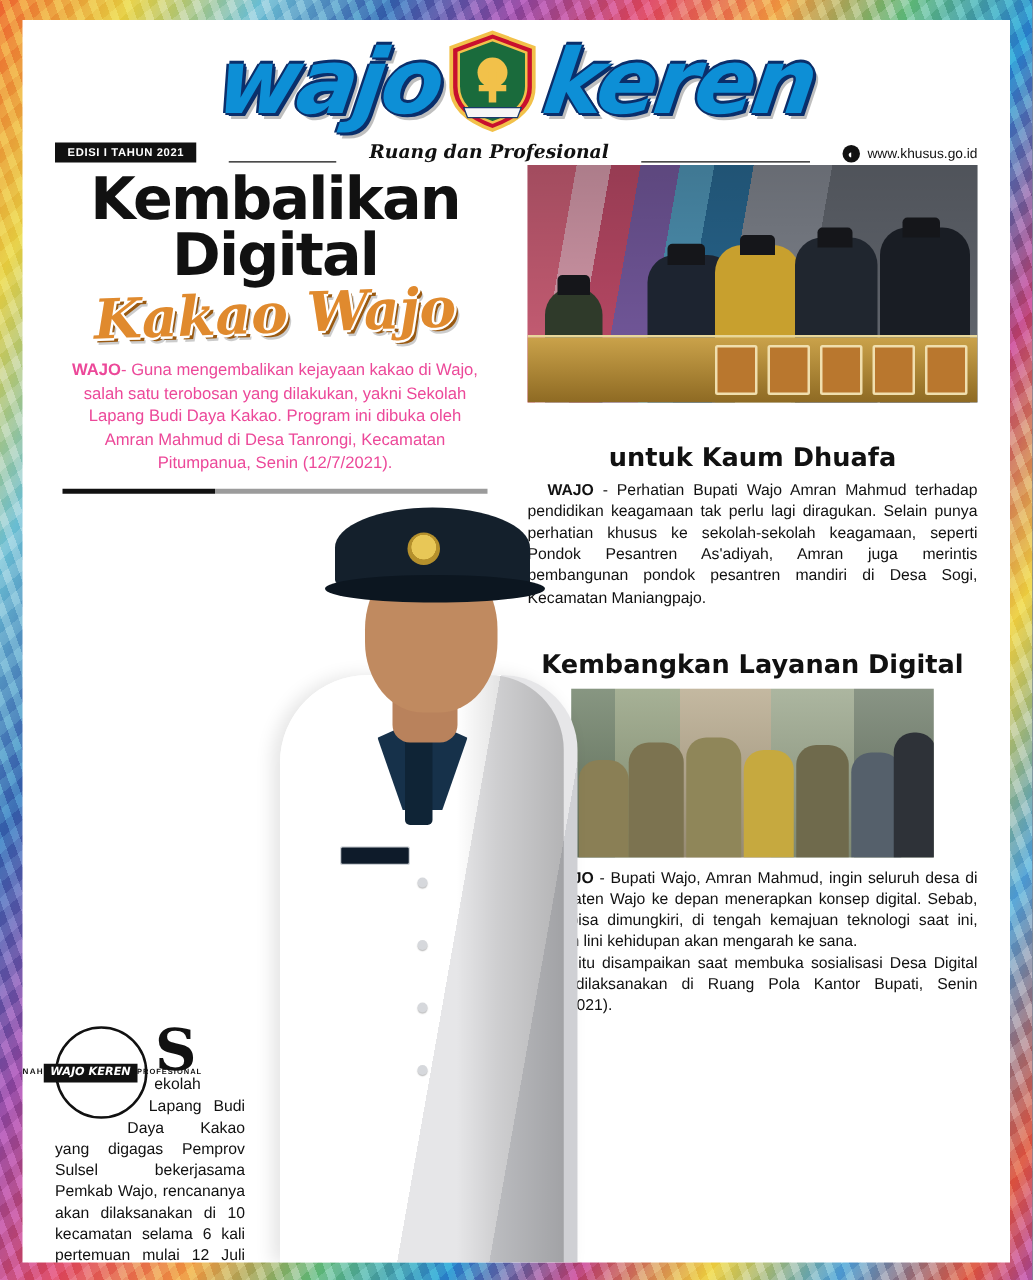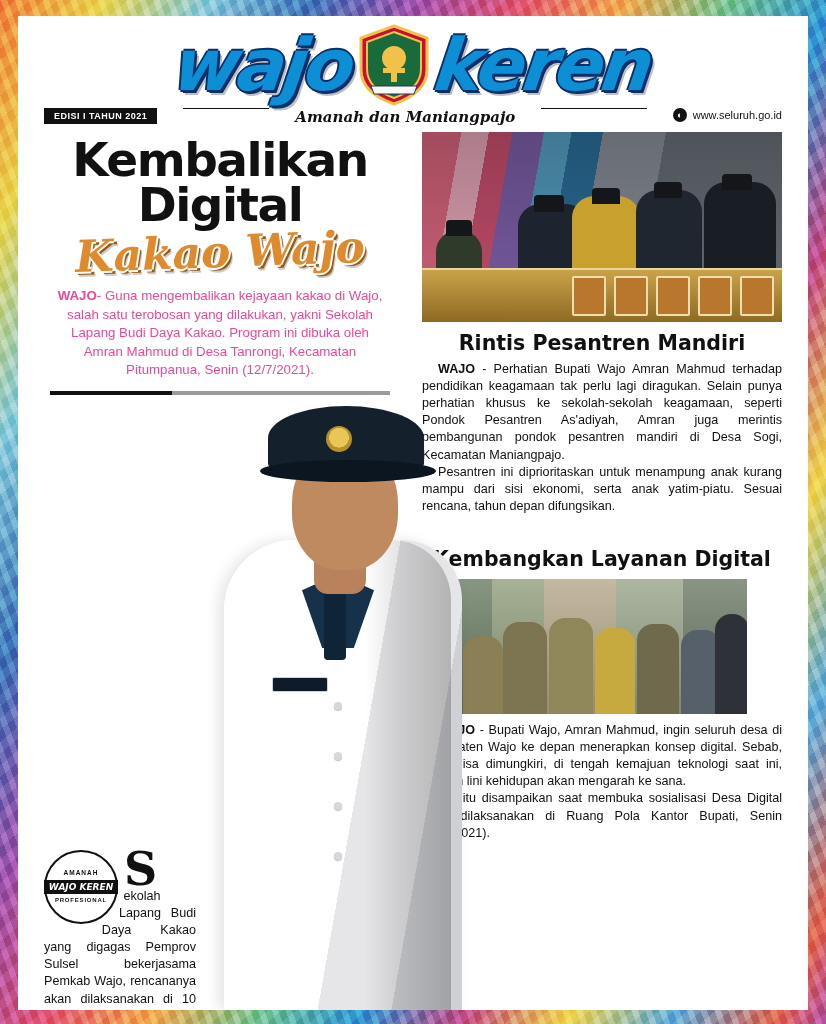--- a/index.html
+++ b/index.html
@@ -59,21 +59,21 @@
     transform:skewX(-8deg);
   }
   .crest{
     width:76px;height:84px;
     display:flex;align-items:center;justify-content:center;
     margin:0 2px;
   }
   .crest svg{display:block;}
 
   .sub-row{
-    display:flex;align-items:flex-start;gap:26px;
+    display:flex;align-items:flex-end;gap:26px;
     padding:0 0 0 0;
     height:22px;
   }
   .edition{
     background:#111;color:#fff;
     font-size:9px;font-weight:bold;letter-spacing:.5px;
     padding:3px 10px;
     white-space:nowrap;
   }
   .rule{flex:0 0 auto;height:1px;background:#111;width:86px;}
@@ -223,21 +223,21 @@
     text-align:justify;
   }
 
   .stamp{
     float:left;
     width:74px;height:74px;
     margin:2px 6px 2px 0;
     shape-outside:circle(50%);
     border-radius:50%;
     border:2px solid #111;
-    display:flex;flex-direction:column;align-items:center;justify-content:center;
+    display:flex;align-items:center;justify-content:center;
     text-align:center;
     box-sizing:border-box;
   }
   .stamp .s1{font-size:6.5px;font-weight:bold;letter-spacing:1px;}
   .stamp .s2{
     font-family:"DejaVu Sans", sans-serif;
     font-weight:bold;font-style:italic;font-size:9px;
     background:#111;color:#fff;padding:1px 5px;margin:2px 0;
     white-space:nowrap;
   }
@@ -313,25 +313,25 @@
           <rect x="34" y="34" width="6" height="24" fill="#f2c14a"></rect>
           <rect x="26" y="44" width="22" height="5" fill="#f2c14a"></rect>
           <path d="M14 62 L60 62 L57 70 L17 70 Z" fill="#f7f7f7" stroke="#1a3a6b" stroke-width="1"></path>
         </svg>
       </span>
       <span class="logo-word">keren</span>
     </div>
     <div class="sub-row">
       <span class="edition">EDISI I TAHUN 2021</span>
       <span class="rule"></span>
-      <span class="tagline">Amanah dan Maniangpajo</span>
+      <span class="tagline">Ruang dan Profesional</span>
       <span class="rule2"></span>
       <span class="web">
         <span class="globe">◐</span>
-        <span>www.seluruh.go.id</span>
+        <span>www.khusus.go.id</span>
       </span>
     </div>
   </div>
 
   <div class="content">
 
     <div class="top-area">
 
       <div class="left-top">
         <div class="headline">
@@ -362,25 +362,25 @@
               <span class="item" style="left:150px;"></span>
               <span class="item" style="left:192px;"></span>
               <span class="item" style="left:234px;"></span>
               <span class="item" style="left:276px;"></span>
               <span class="item" style="left:318px;"></span>
             </div>
           </div>
         </div>
 
         <div class="sub-head">
-          <span>Rintis Pesantren Mandiri</span><br>
+          <br>
+          <span>untuk Kaum Dhuafa</span>
         </div>
         <div class="body-text">
           <p class="first"><b>WAJO</b><span> - Perhatian Bupati Wajo Amran Mahmud terhadap pendidikan keagamaan tak perlu lagi diragukan. Selain punya perhatian khusus ke sekolah-sekolah keagamaan, seperti Pondok Pesantren As'adiyah, Amran juga merintis pembangunan pondok pesantren mandiri di Desa Sogi, Kecamatan Maniangpajo.</span></p>
-          <p>Pesantren ini diprioritaskan untuk menampung anak kurang mampu dari sisi ekonomi, serta anak yatim-piatu. Sesuai rencana, tahun depan difungsikan.</p>
         </div>
 
         <div class="sub-head">
           <br>
           <span>Kembangkan Layanan Digital</span>
         </div>
 
         <div class="photo2 ph2">
           <span class="p" style="left:6px;width:40px;height:78px;background:#8a7f55;"></span>
           <span class="p" style="left:46px;width:44px;height:92px;background:#7c7350;"></span>

